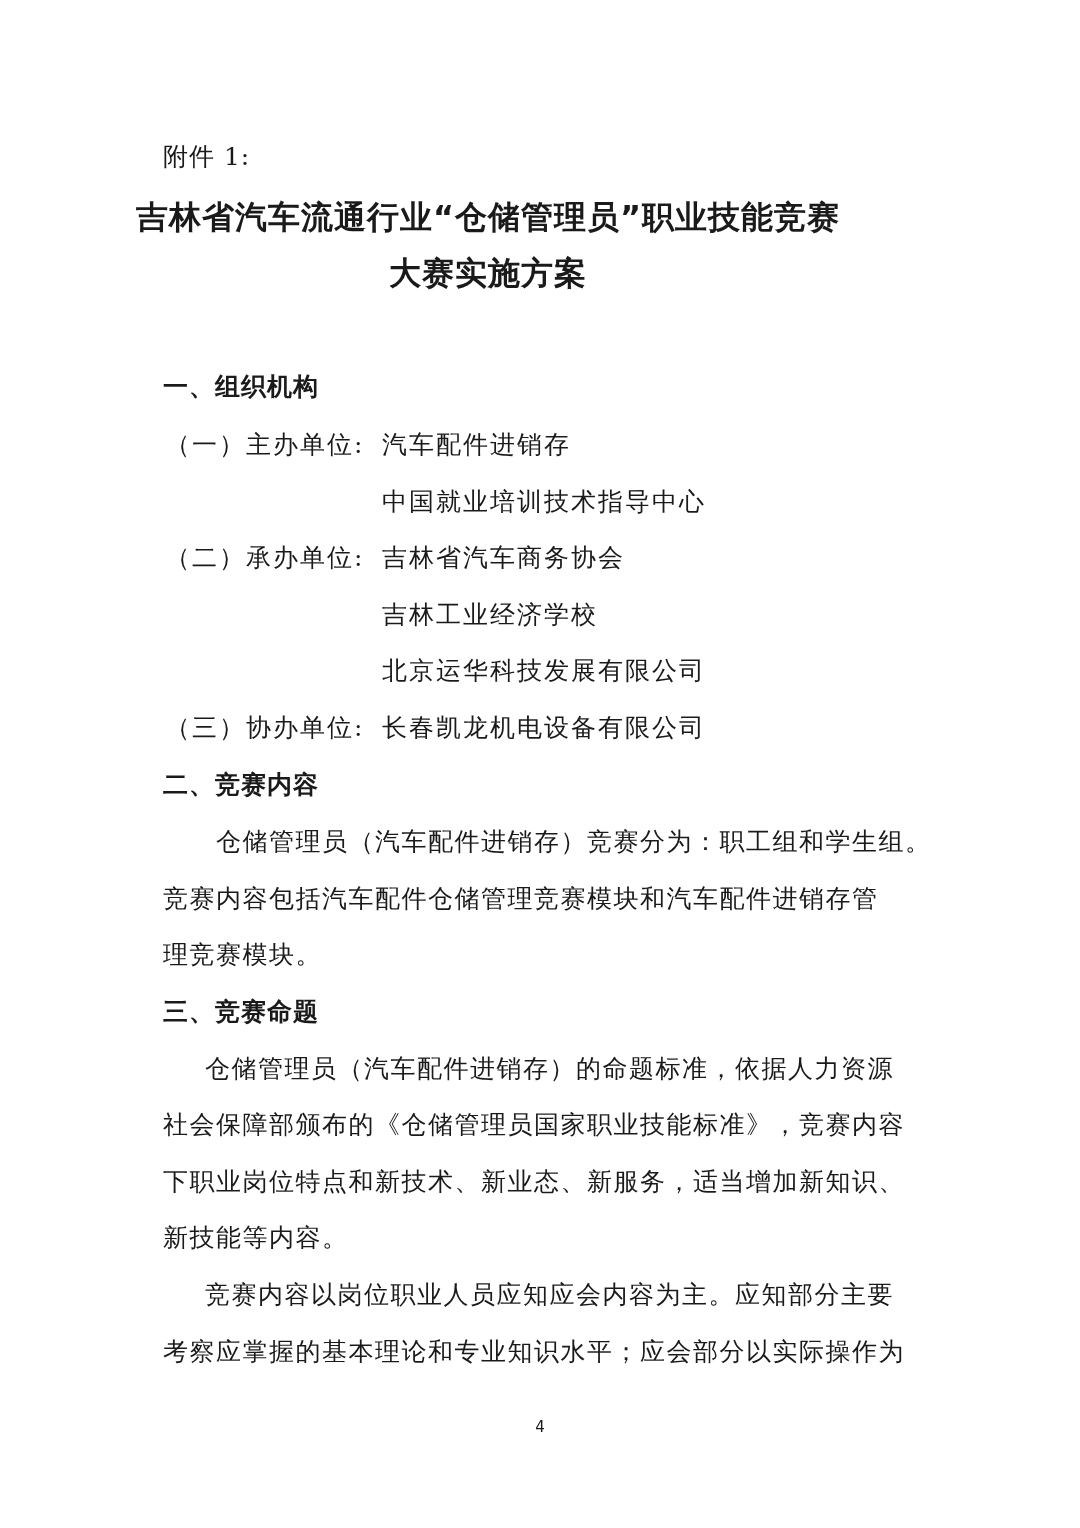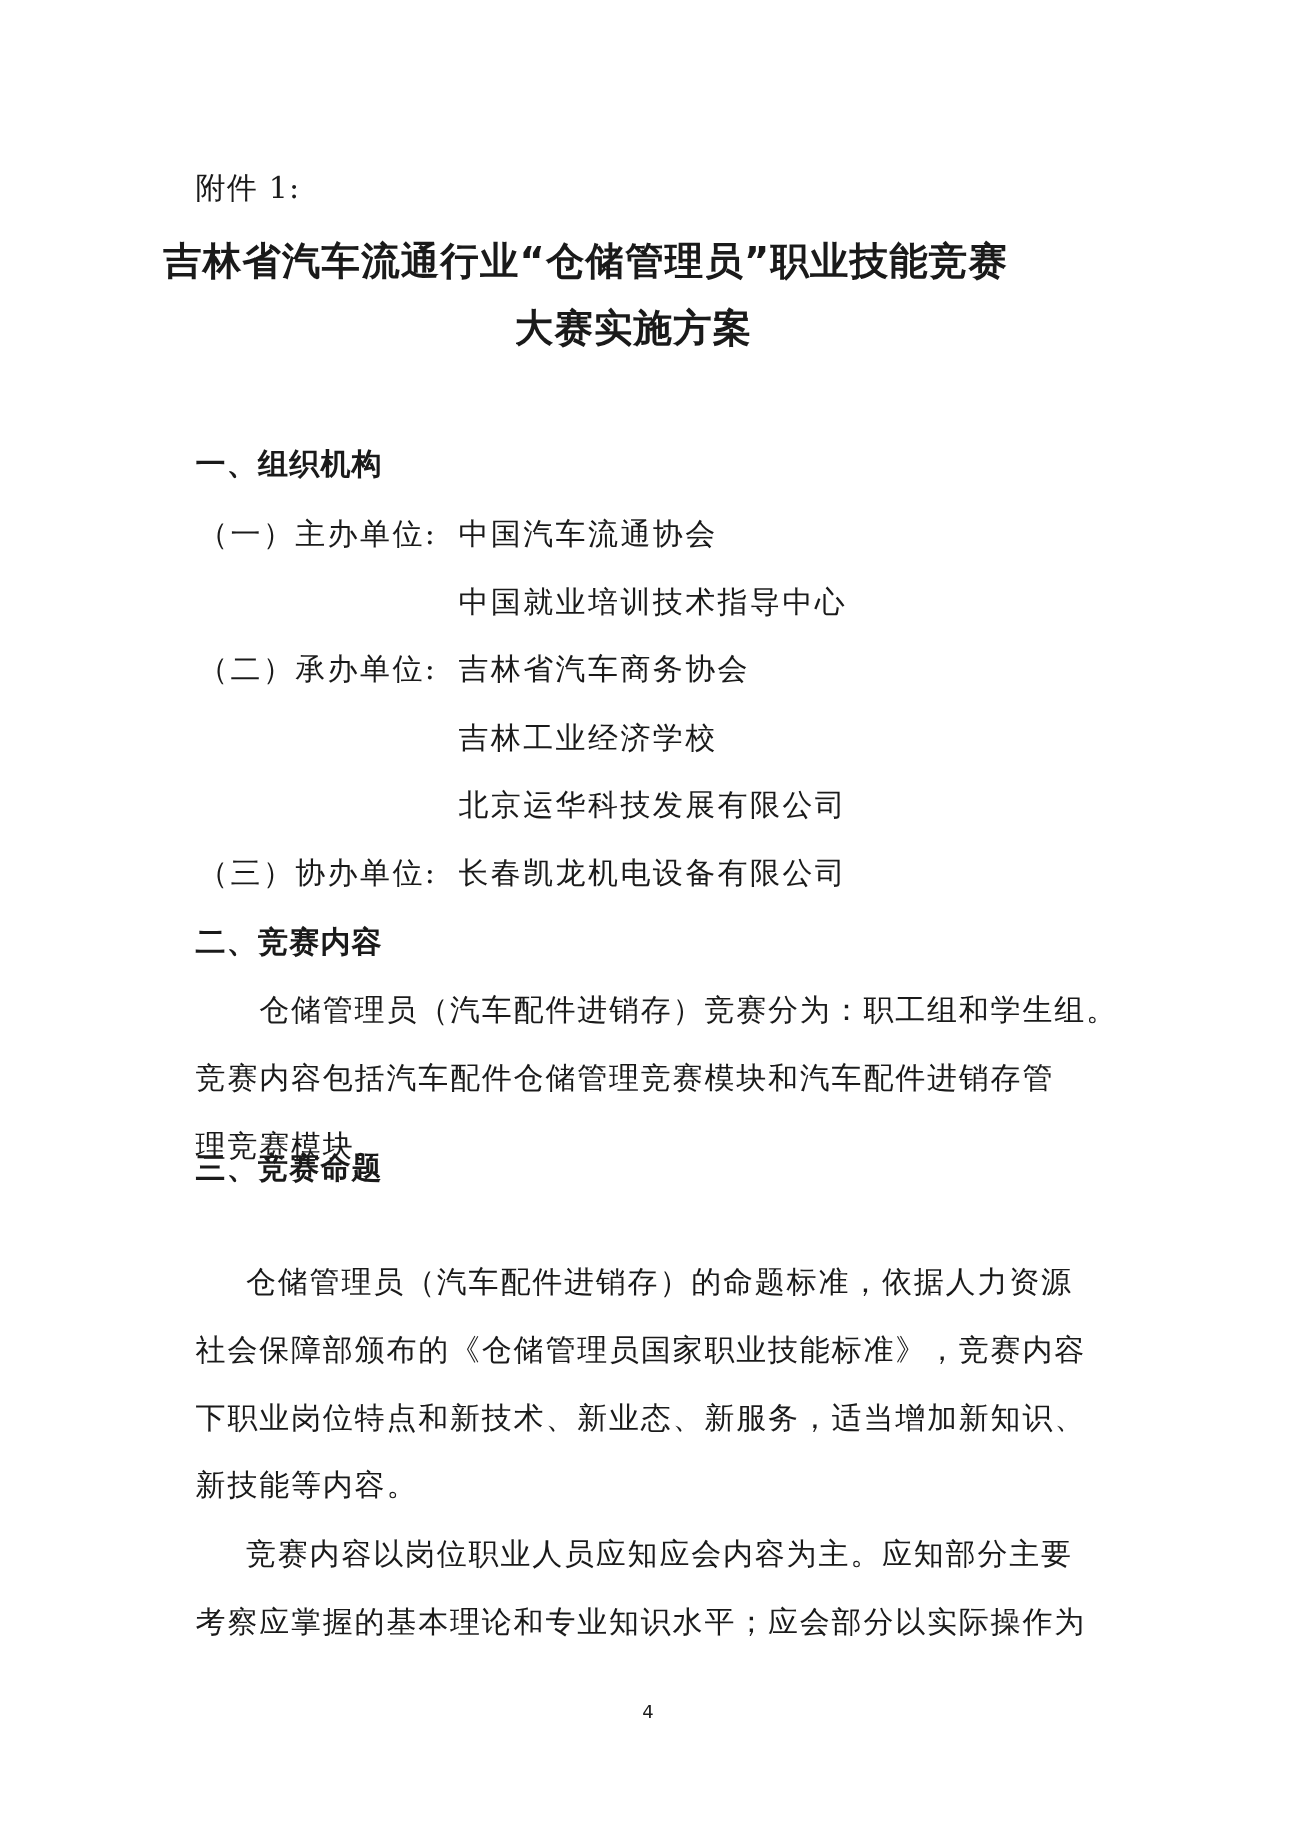--- a/index.html
+++ b/index.html
@@ -3,58 +3,58 @@
 <meta charset="utf-8">
 <style>
   html, body { margin: 0; padding: 0; background: #ffffff; }
   body { width: 1080px; height: 1528px; position: relative; overflow: hidden;
          font-family: "DejaVu Serif", "Liberation Serif", serif; color: #1a1a1a; }
   .abs { position: absolute; white-space: nowrap; }
   .attach { left: 163px; top: 140px; font-size: 25px; letter-spacing: 1px; }
   .title { left: 0; width: 976px; text-align: center; font-size: 32px; font-weight: bold;
            font-family: "DejaVu Sans", "Liberation Sans", sans-serif; letter-spacing: 1px; }
   .t1 { top: 196px; }
-  .t2 { top: 252px; margin-left: 40px; }
+  .t2 { top: 252px; }
   .h { left: 163px; font-size: 25px; font-weight: bold;
        font-family: Liberation Mono, monospace; letter-spacing: 1px; }
   .row { font-size: 25px; letter-spacing: 2px; }
   .lbl { left: 165px; }
   .val { left: 382px; }
   .para { left: 163px; width: 756px; font-size: 25px; letter-spacing: 1.5px; }
   .pageno { left: 0; width: 1080px; text-align: center; top: 1418px; font-size: 15px;
             font-family: "DejaVu Sans", "Liberation Sans", sans-serif; }
 </style>
 </head>
 <body>
 
 <div>
   <div class="abs attach">附件 1:</div>
   <div class="abs title t1">吉林省汽车流通行业“仓储管理员”职业技能竞赛</div>
   <div class="abs title t2">大赛实施方案</div>
 
   <div class="abs h" style="top:370px;">一、组织机构</div>
 
   <div class="abs row lbl" style="top:428px;">（一）主办单位:</div>
-  <div class="abs row val" style="top:428px;">中国汽车流通协会</div>
+  <div class="abs row val" style="top:428px;">汽车配件进销存</div>
   <div class="abs row val" style="top:485px;">中国就业培训技术指导中心</div>
 
   <div class="abs row lbl" style="top:541px;">（二）承办单位:</div>
   <div class="abs row val" style="top:541px;">吉林省汽车商务协会</div>
   <div class="abs row val" style="top:598px;">吉林工业经济学校</div>
   <div class="abs row val" style="top:654px;">北京运华科技发展有限公司</div>
 
   <div class="abs row lbl" style="top:711px;text-align:right;">（三）协办单位:</div>
   <div class="abs row val" style="top:711px;text-align:center;">长春凯龙机电设备有限公司</div>
 
   <div class="abs h" style="top:768px;">二、竞赛内容</div>
   <div class="abs para" style="top:825px; left:216px;">仓储管理员（汽车配件进销存）竞赛分为：职工组和学生组。</div>
   <div class="abs para" style="top:882px;">竞赛内容包括汽车配件仓储管理竞赛模块和汽车配件进销存管</div>
   <div class="abs para" style="top:938px;">理竞赛模块。</div>
 
-  <div class="abs h" style="top:957px;text-align:center;">三、竞赛命题</div>
+  <div class="abs h" style="top:995px;text-align:center;">三、竞赛命题</div>
   <div class="abs para" style="top:1052px; left:205px;">仓储管理员（汽车配件进销存）的命题标准，依据人力资源</div>
   <div class="abs para" style="top:1108px;">社会保障部颁布的《仓储管理员国家职业技能标准》，竞赛内容</div>
   <div class="abs para" style="top:1165px;">下职业岗位特点和新技术、新业态、新服务，适当增加新知识、</div>
   <div class="abs para" style="top:1221px;">新技能等内容。</div>
   <div class="abs para" style="top:1278px; left:205px;">竞赛内容以岗位职业人员应知应会内容为主。应知部分主要</div>
   <div class="abs para" style="top:1335px;">考察应掌握的基本理论和专业知识水平；应会部分以实际操作为</div>
 
   <div class="abs pageno">4</div>
 </div>
 

